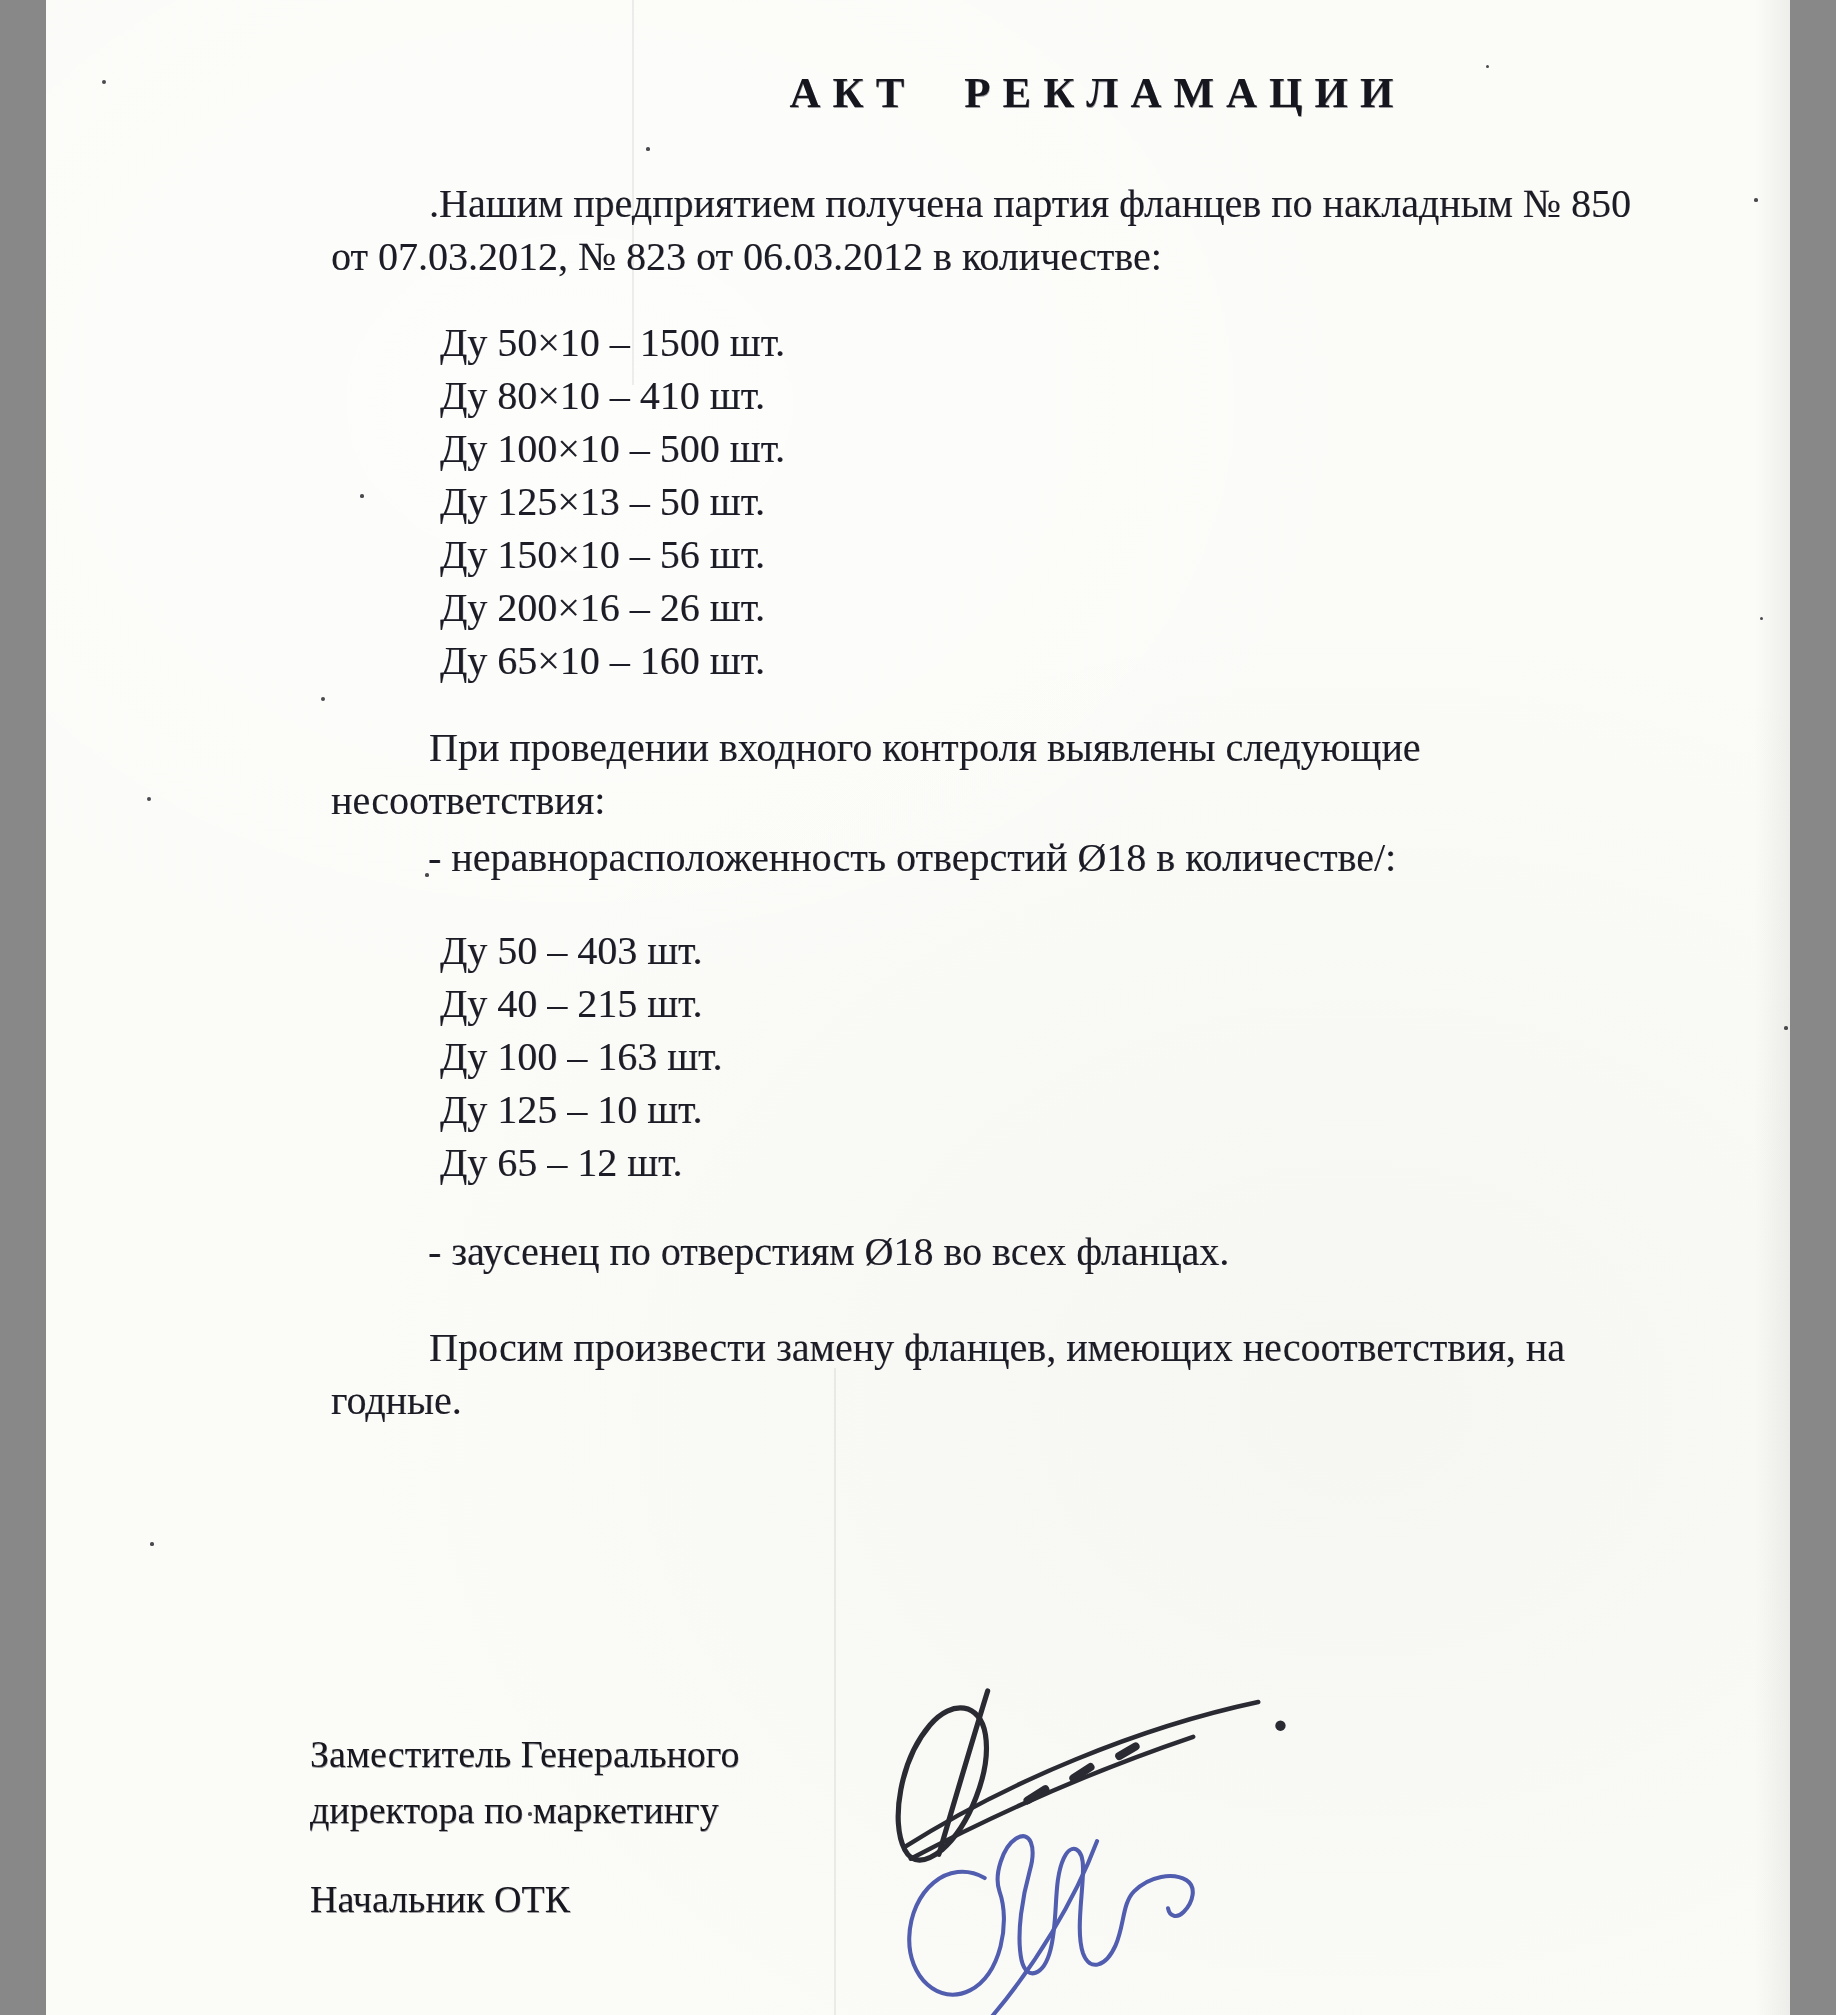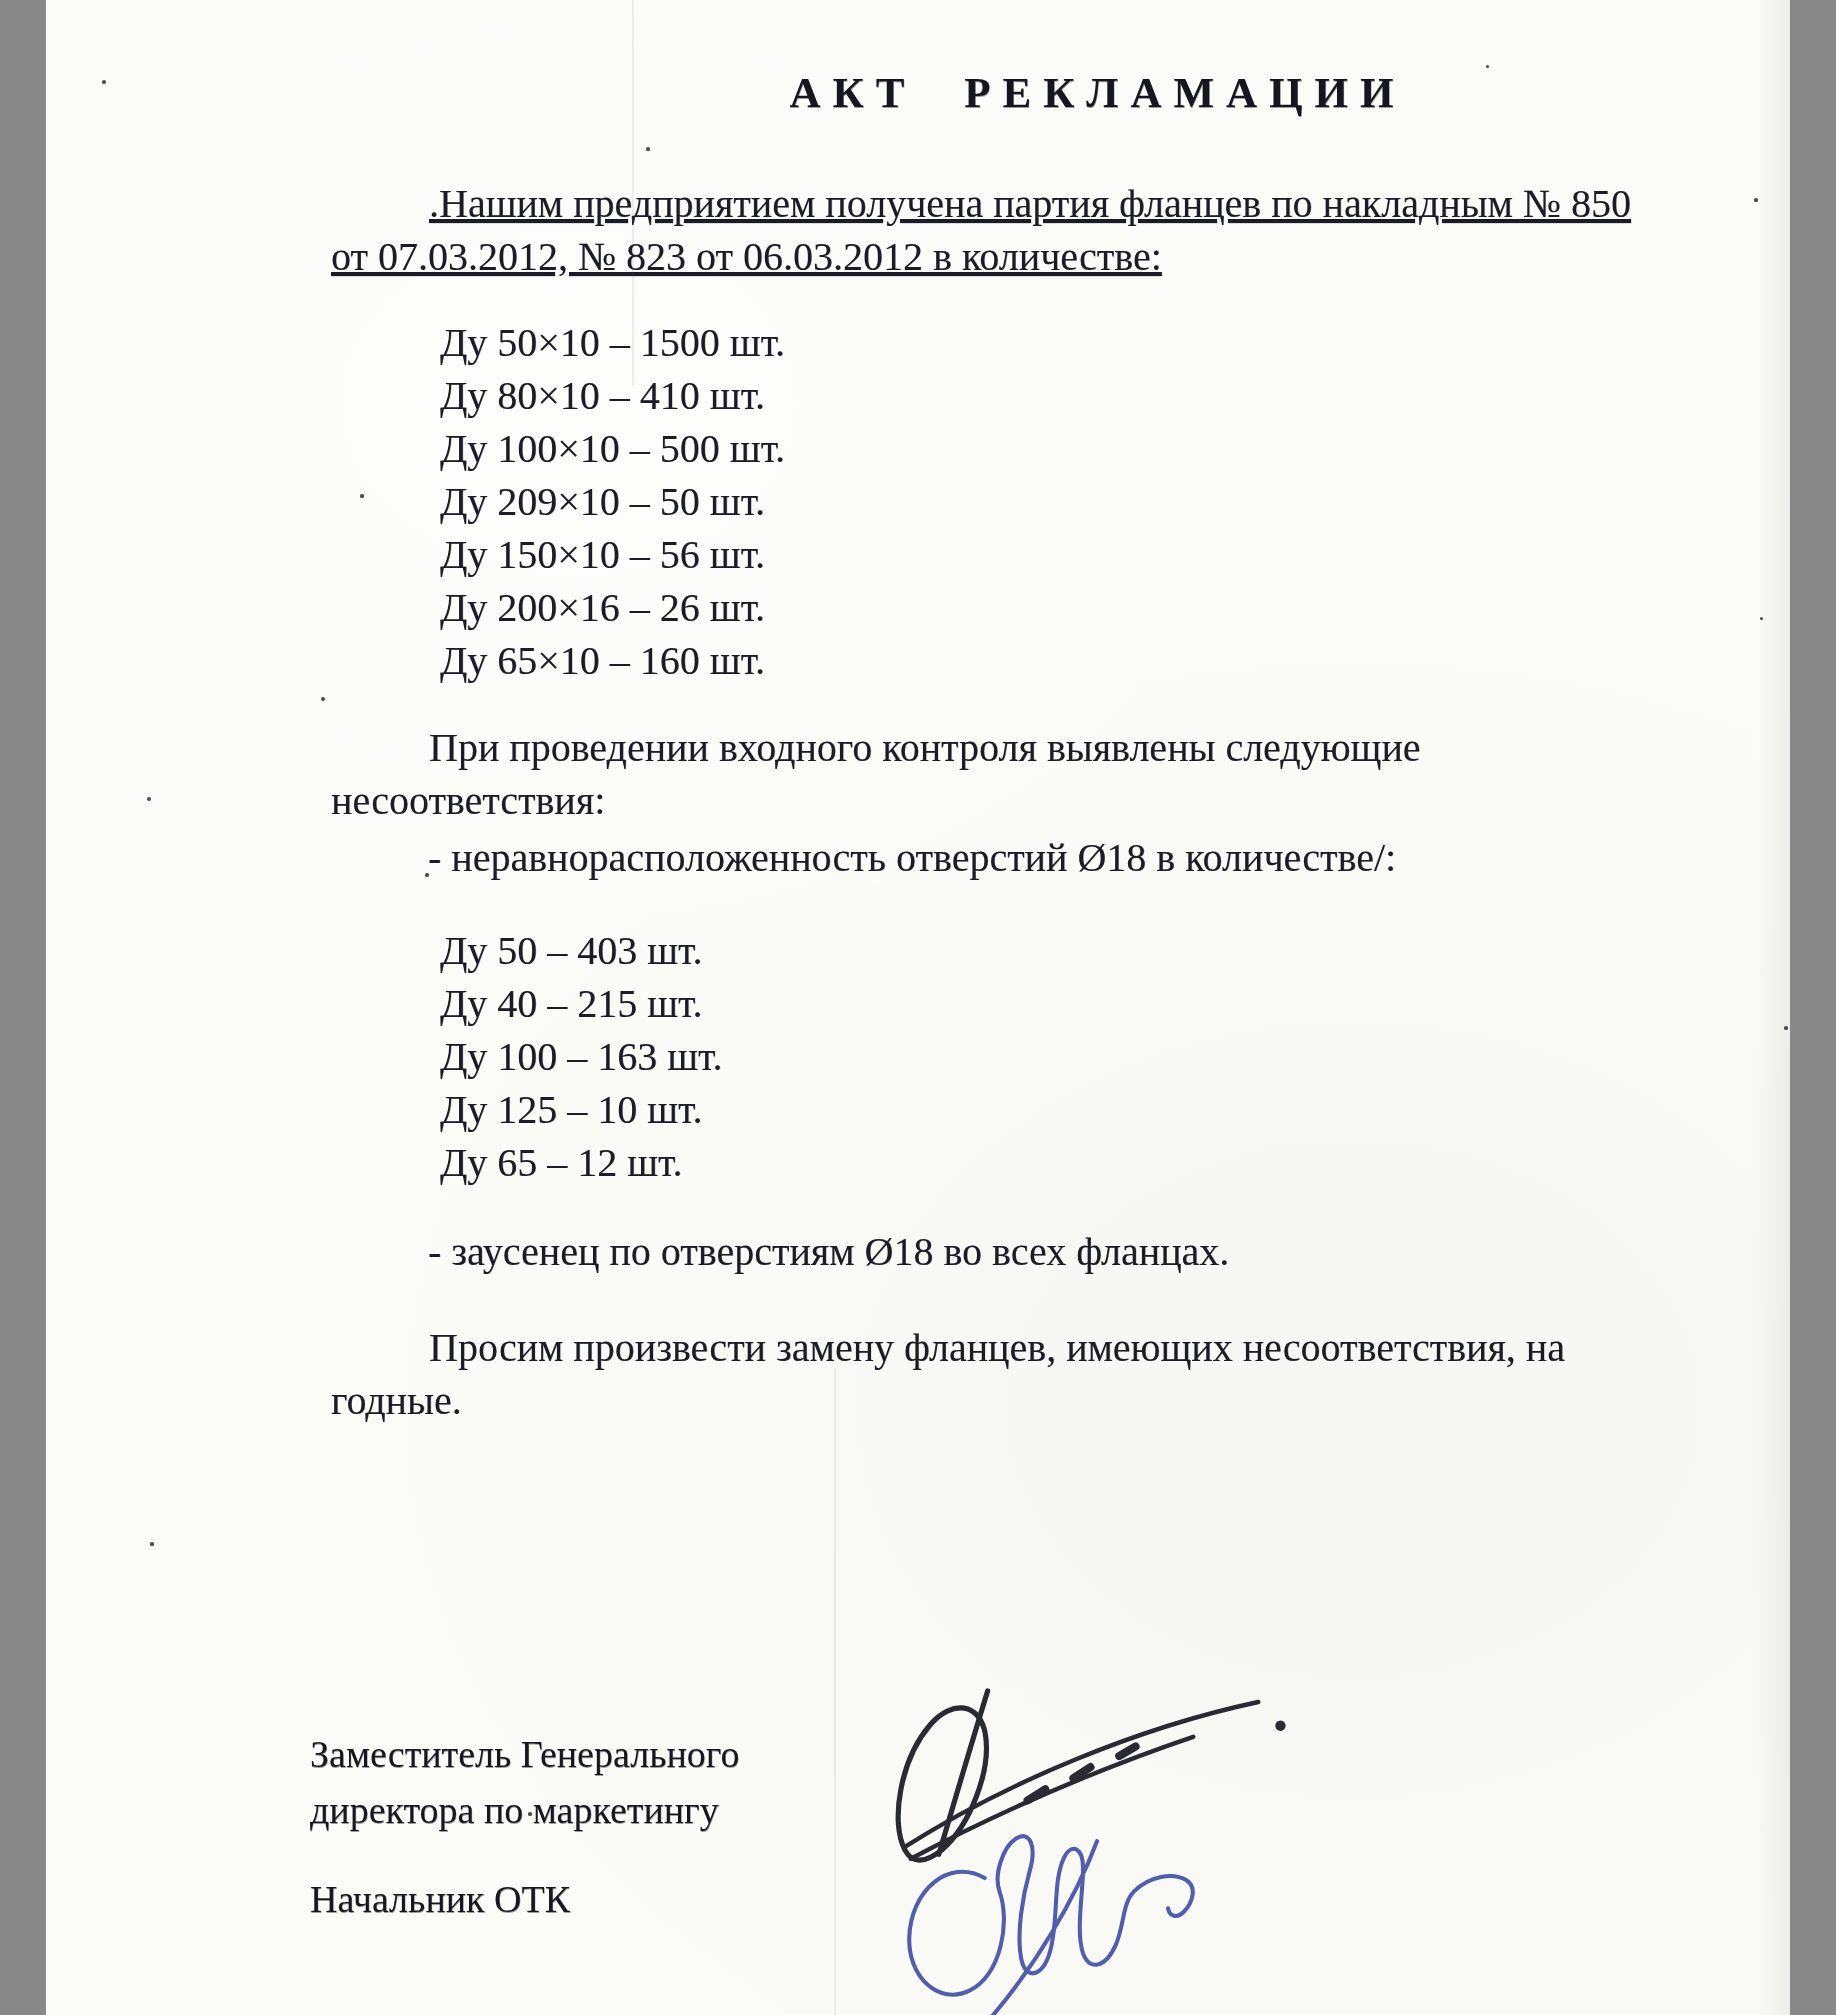--- a/index.html
+++ b/index.html
@@ -26,21 +26,21 @@
     position:absolute;top:68px;left:0;width:1837px;
     transform:translateX(133px);
     text-align:center;
     font-size:43px;font-weight:bold;
     letter-spacing:12px;word-spacing:25px;
     color:#16161f;
     text-shadow:0.5px 0.5px 0.4px rgba(20,20,30,.4);
     white-space:nowrap;
   }
   .block{position:absolute;}
-  .p1{left:285px;top:177px;text-decoration:underline;}
+  .p1{left:285px;top:177px;}
   .list1{left:394px;top:316px;}
   .p2{left:285px;top:721px;}
   .defect-intro{position:absolute;left:382px;top:831px;}
   .list2{left:394px;top:924px;}
   .burr{position:absolute;left:382px;top:1225px;}
   .p3{left:285px;top:1321px;}
   .indent{padding-left:98px;}
   .role{
     position:absolute;left:264px;
     height:56px;line-height:56px;
@@ -73,21 +73,21 @@
 
   <div class="block p1">
     <div class="line indent">.Нашим предприятием получена партия фланцев по накладным № 850</div>
     <div class="line">от 07.03.2012, № 823 от 06.03.2012 в количестве:</div>
   </div>
 
   <div class="block list1">
     <div class="line">Ду 50×10 – 1500 шт.</div>
     <div class="line">Ду 80×10 – 410 шт.</div>
     <div class="line">Ду 100×10 – 500 шт.</div>
-    <div class="line">Ду 209×10 – 50 шт.</div>
+    <div class="line">Ду 125×13 – 50 шт.</div>
     <div class="line">Ду 150×10 – 56 шт.</div>
     <div class="line">Ду 200×16 – 26 шт.</div>
     <div class="line">Ду 65×10 – 160 шт.</div>
   </div>
 
   <div class="block p2">
     <div class="line indent">При проведении входного контроля выявлены следующие</div>
     <div class="line">несоответствия:</div>
   </div>
 

